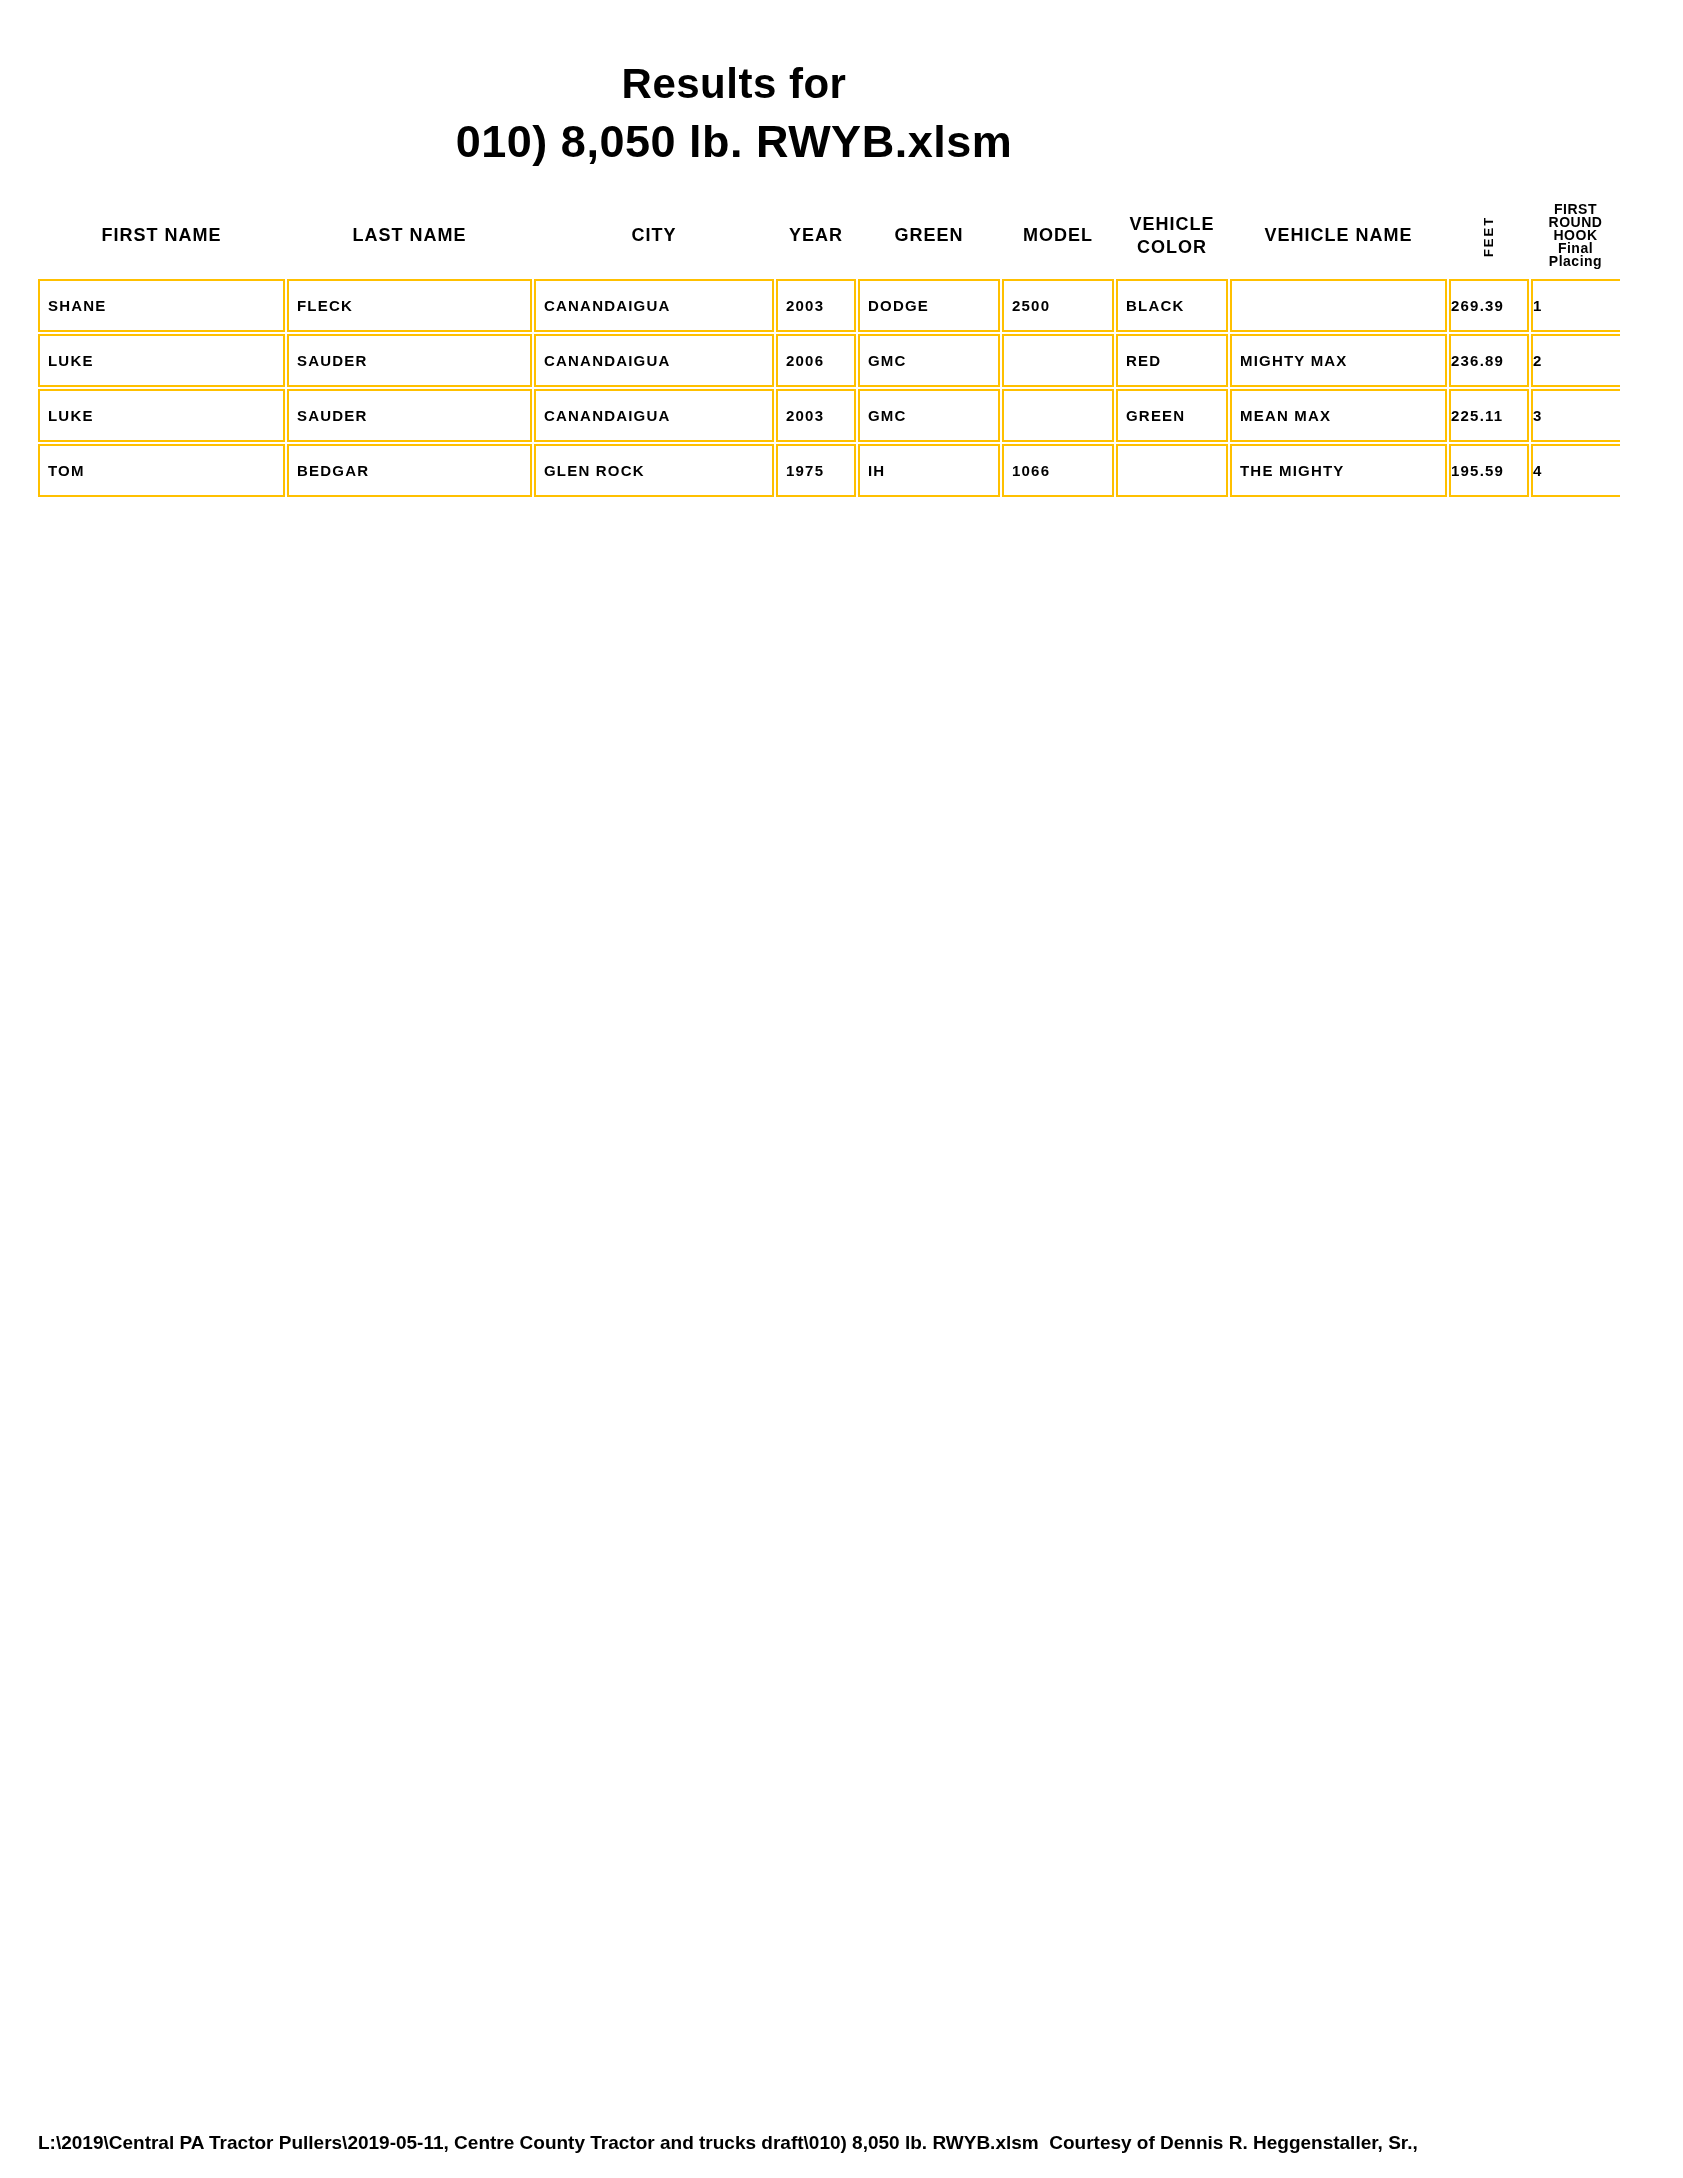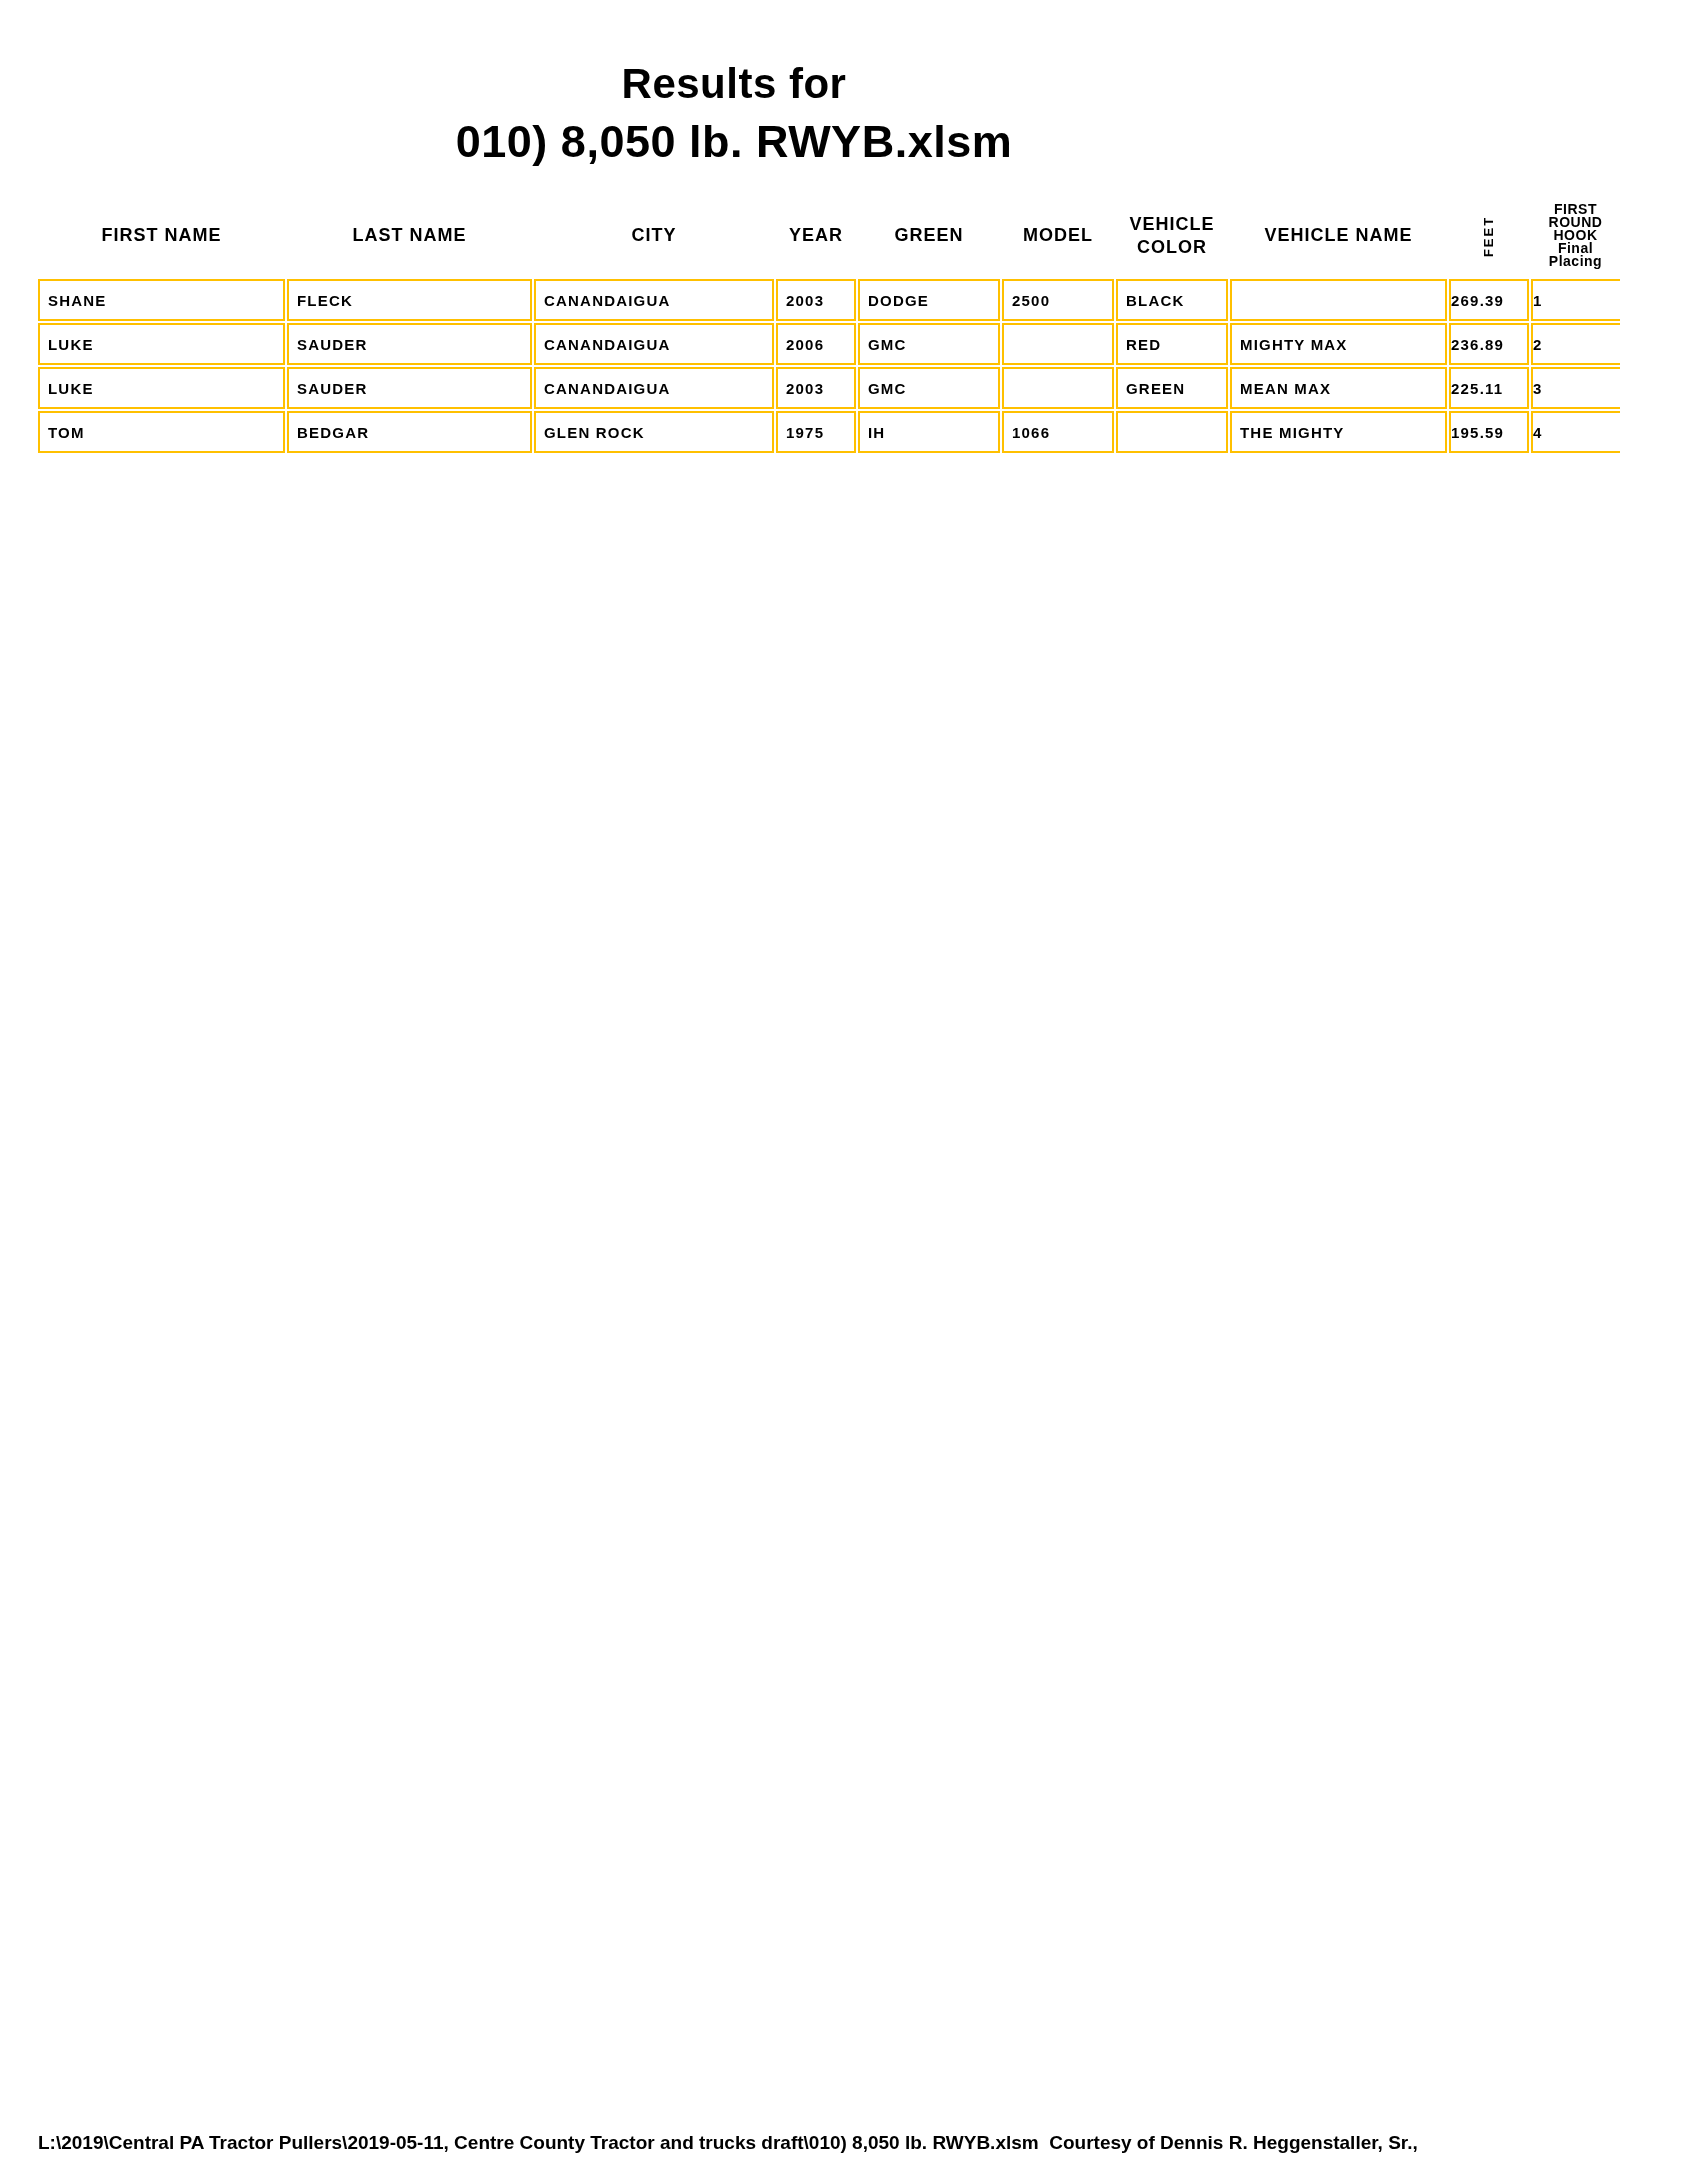--- a/index.html
+++ b/index.html
@@ -81,21 +81,21 @@
   .feet-rotate {
     display: inline-block;
     transform: rotate(-90deg);
     font-size: 13px;
     font-weight: bold;
     letter-spacing: 2px;
     white-space: nowrap;
   }
 
   td.cell {
-    height: 42px;
+    height: 53px;
     border: 2px solid #FFC000;
     background: #ffffff;
     font-size: 15px;
     font-weight: bold;
     letter-spacing: 1.2px;
     vertical-align: middle;
     text-align: left;
     padding: 0 4px 0 8px;
     white-space: nowrap;
     overflow: hidden;

